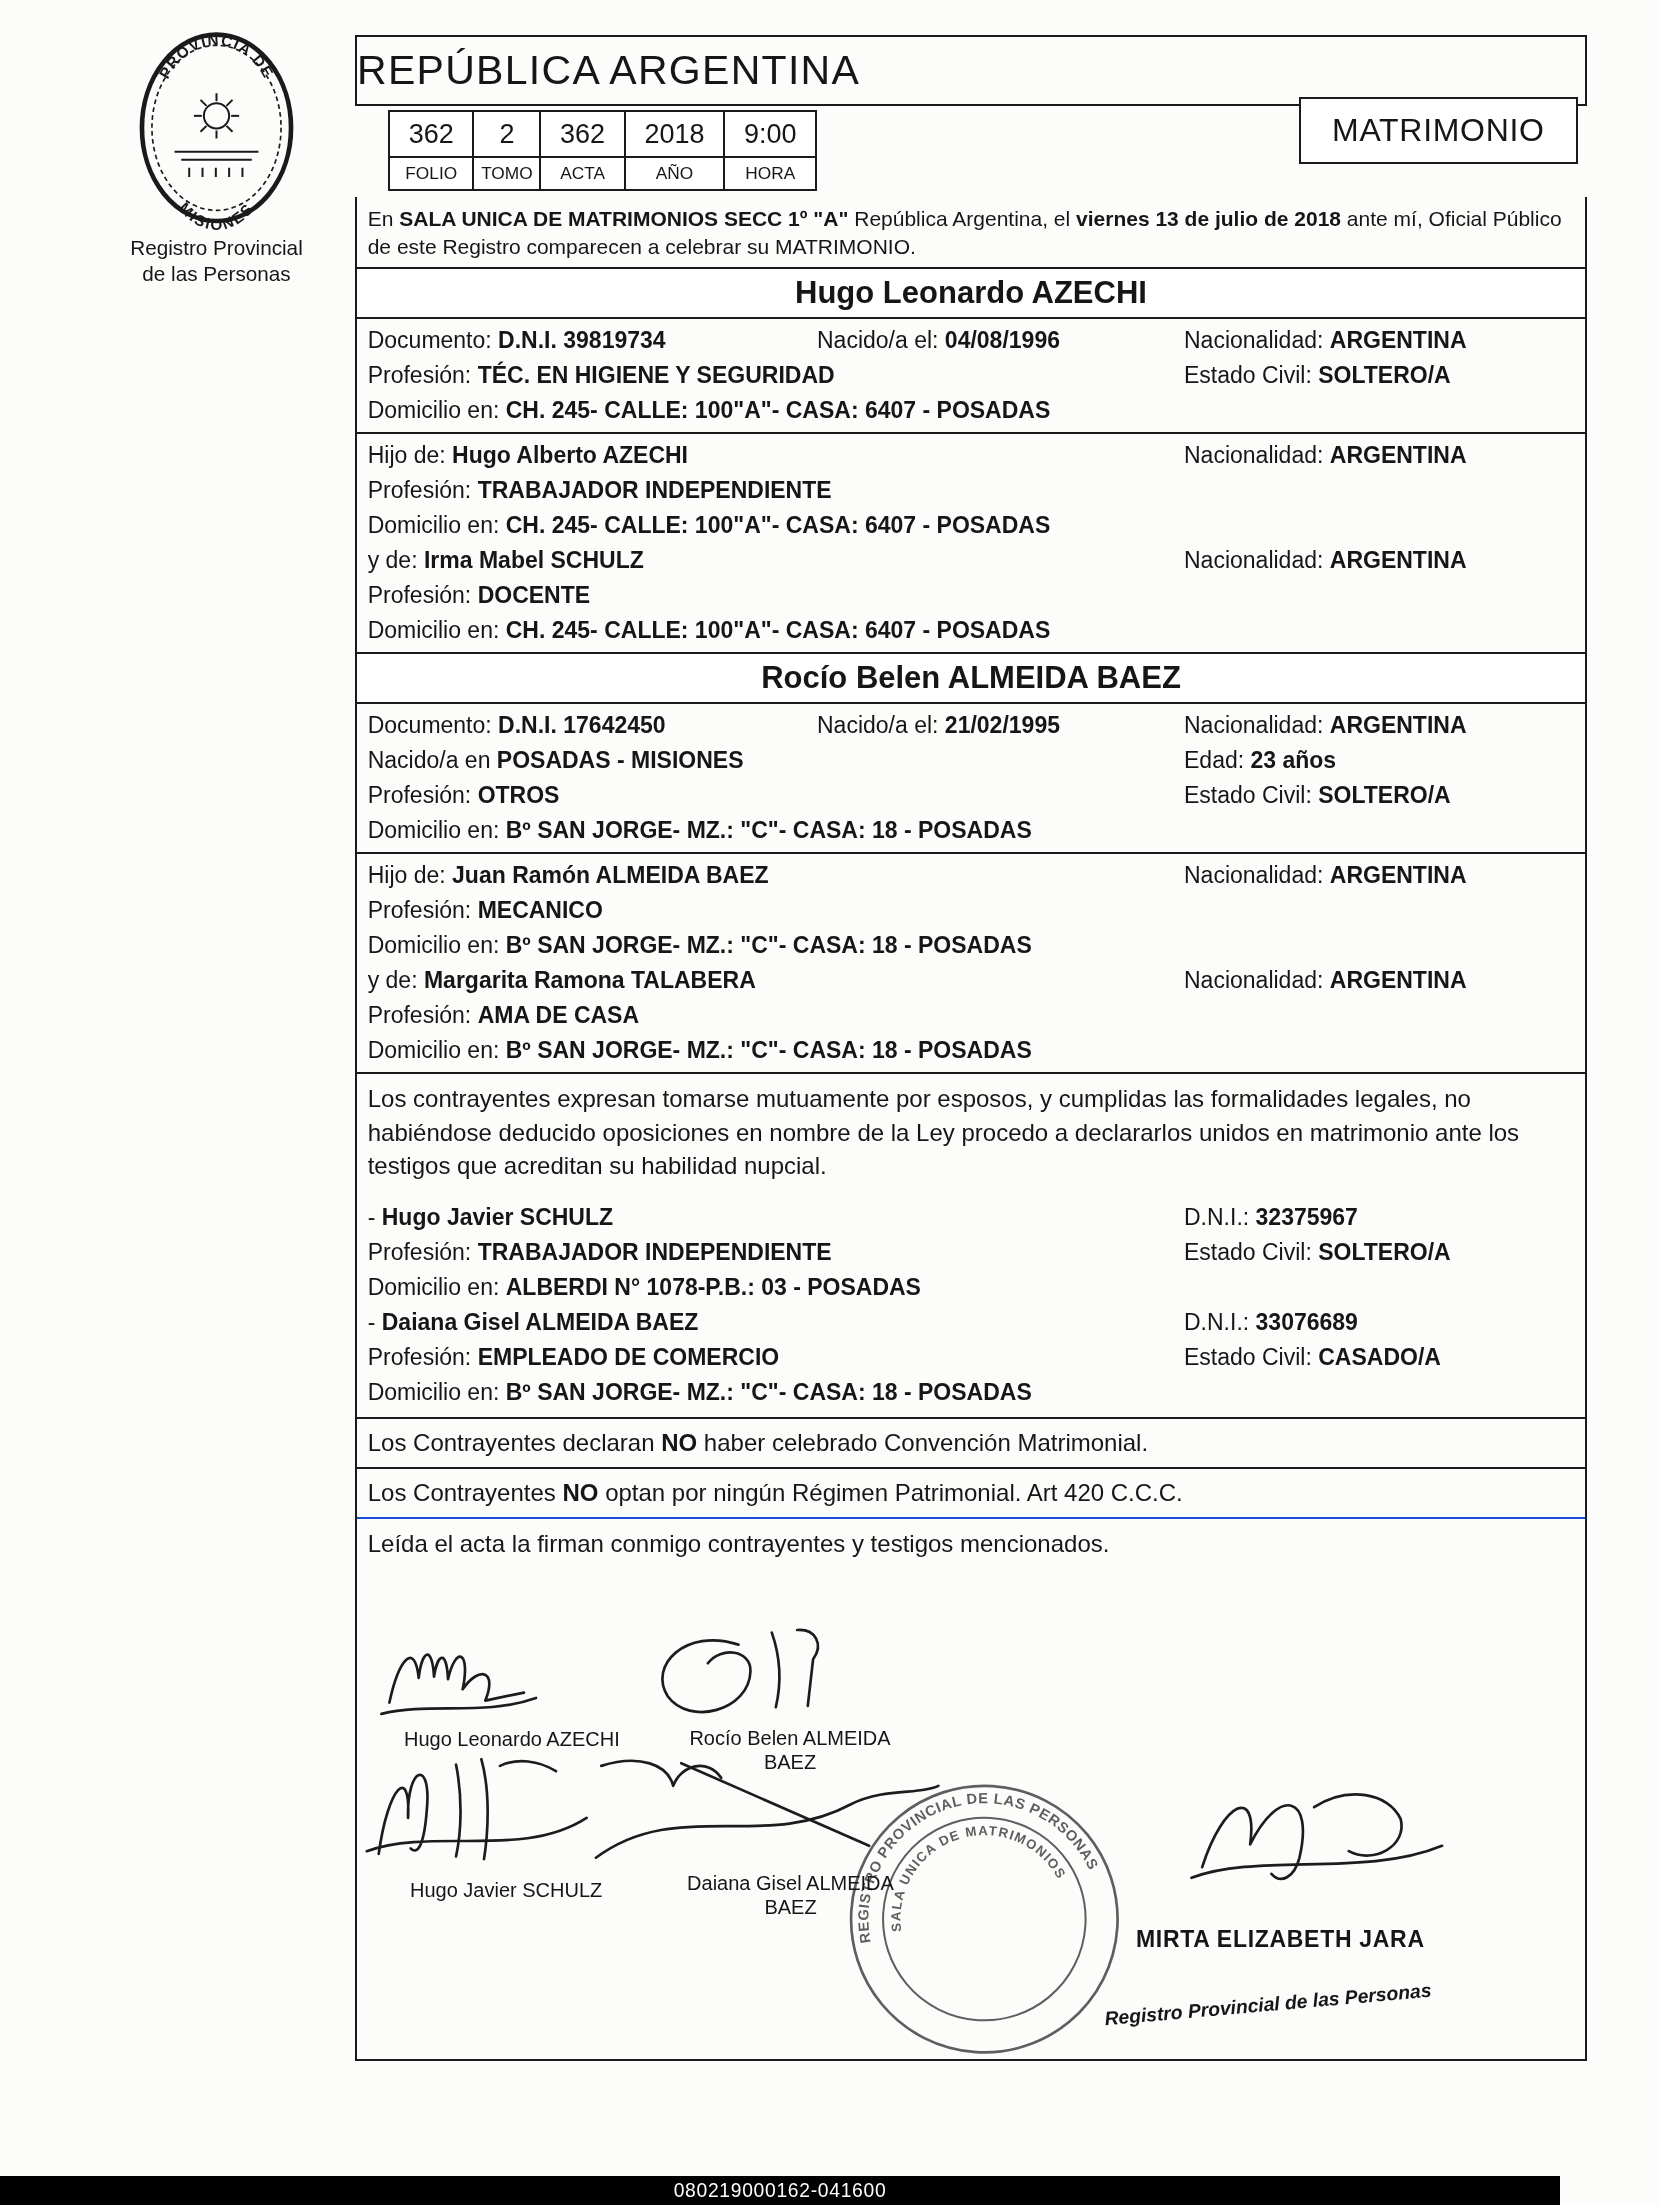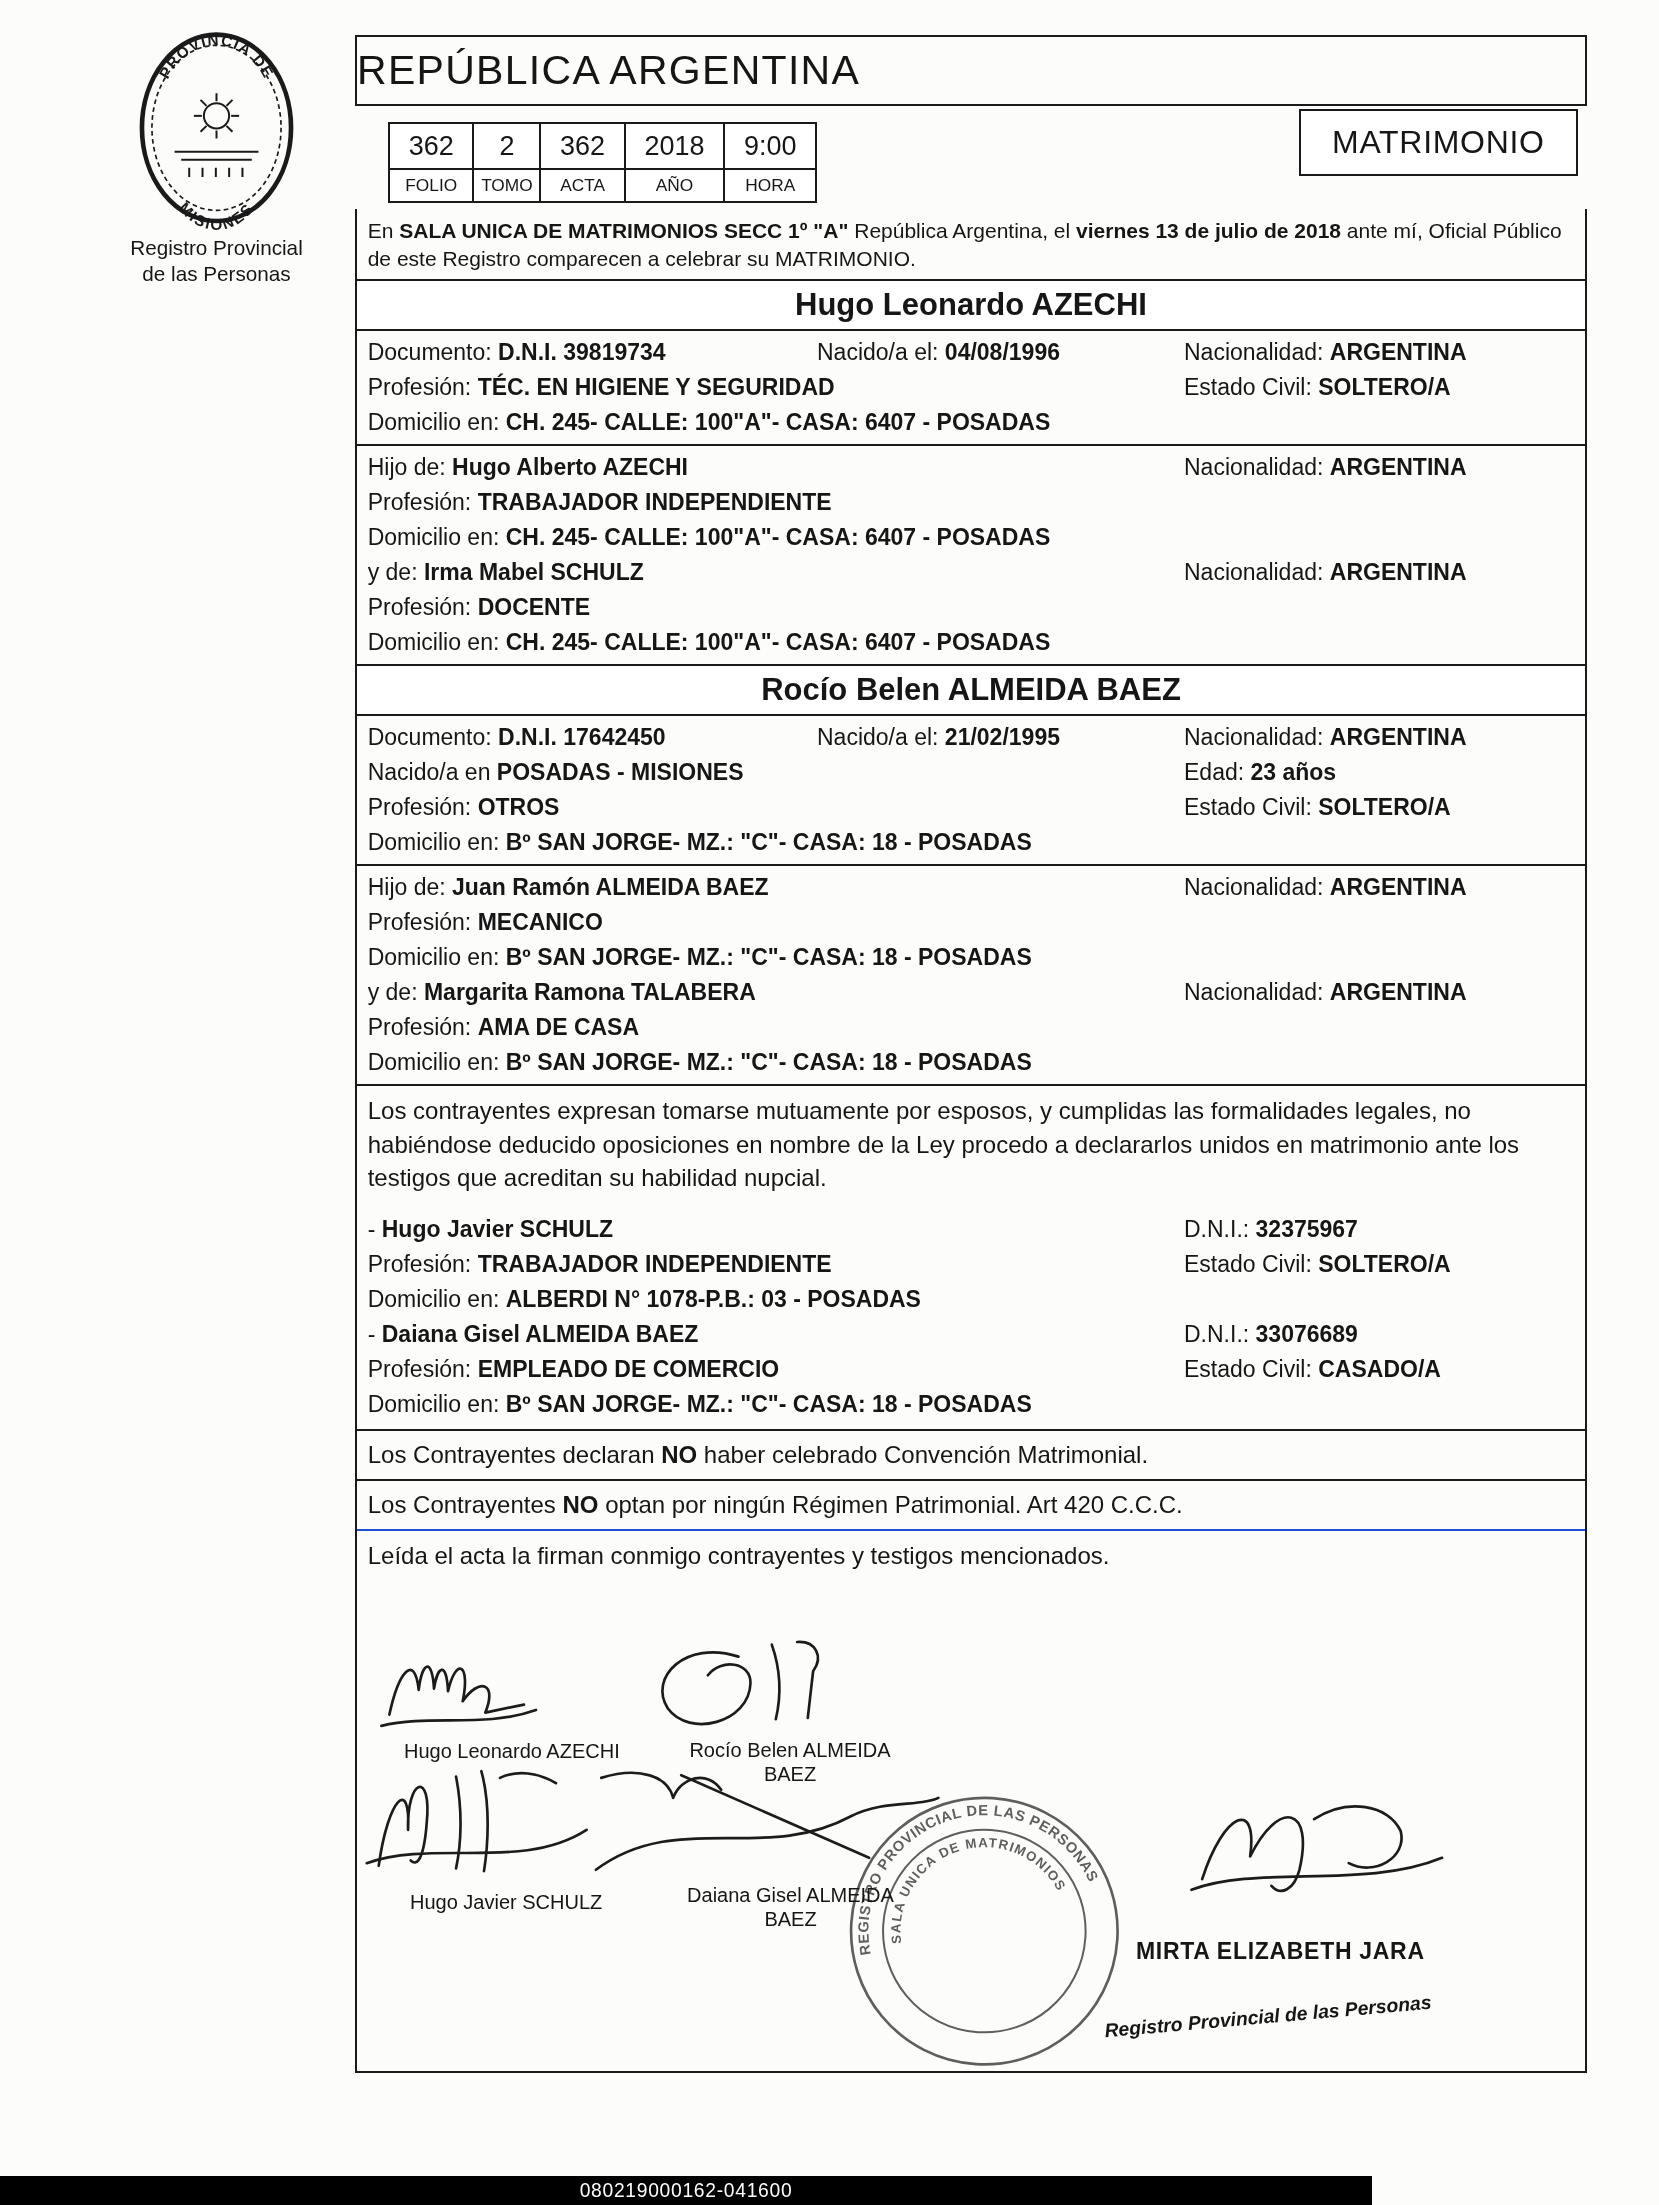--- a/index.html
+++ b/index.html
@@ -9,21 +9,21 @@
     font-family:"Liberation Sans", sans-serif;
   }
   
   .emblem{position:absolute;left:133px;top:28px}
   .emblem-caption{position:absolute;left:93px;top:235px;width:247px;text-align:center;
     font-size:20.7px;line-height:1.25}
   
   .doc{position:absolute;left:355px;top:35px;width:1232px}
   .title-box{border:2.7px solid #1a1a1a;height:67px;display:flex;align-items:center;
     justify-content:flex-start;font-size:41px;letter-spacing:1.3px}
-  .head-row{position:relative;height:84px;margin-top:12px}
+  .head-row{position:relative;height:84px;margin-top:0}
   .regtable{position:absolute;left:33px;top:4px;display:flex;border:2px solid #1a1a1a;background:#fff}
   .regcol{display:flex;flex-direction:column;border-right:2px solid #1a1a1a}
   .regcol:last-child{border-right:none}
   .regval{padding:6.7px 18.7px;font-size:27px;text-align:center;border-bottom:2px solid #1a1a1a}
   .reghdr{padding:4.7px 6.7px;font-size:17.3px;text-align:center}
   .act-box{position:absolute;right:9.3px;top:-9.3px;border:2.7px solid #1a1a1a;
     padding:13.3px 31px;font-size:32px;letter-spacing:0.7px;background:#fff}
   .main-box{margin-top:6.7px;border-left:2px solid #1a1a1a;border-right:2px solid #1a1a1a;
     border-bottom:2px solid #1a1a1a}
   .intro{padding:8px 10.7px 6.7px;font-size:21px;line-height:1.33}
@@ -38,21 +38,21 @@
   .decl{border-top:2px solid #1a1a1a;padding:8px 10.7px;font-size:24px;line-height:1.4}
   .witnesses{padding:9.3px 0 6.7px}
   .statement{border-top:2px solid #1a1a1a;padding:10px 10.7px;font-size:24px}
   .closing{border-top:2px solid #1d4ed8;padding:11.3px 10.7px 8px;font-size:24px}
   .sig-area{position:relative;height:493px;overflow:hidden}
   .sig-svg{position:absolute;left:0;top:0}
   .sig-label{position:absolute;font-size:20px;line-height:1.2}
   .sig-label.centered{text-align:center}
   .officer-name{position:absolute;font-size:23px;font-weight:bold;letter-spacing:0.7px}
   .officer-sub{position:absolute;font-size:19.3px;font-weight:bold;font-style:italic;transform:rotate(-5deg)}
-  .scan-footer{position:absolute;left:0;bottom:0;width:1372px;height:29px;background:#000;
+  .scan-footer{position:absolute;left:0;bottom:0;width:1560px;height:29px;background:#000;
     color:#fff;display:flex;align-items:center;justify-content:center;
     font-size:19.3px;letter-spacing:0.7px}
 </style>
 </head>
 <body>
 
 <svg class="emblem" width="167" height="203" viewBox="0 0 250 305">
   <ellipse cx="125" cy="150" rx="112" ry="140" fill="none" stroke="#1a1a1a" stroke-width="7"></ellipse>
   <ellipse cx="125" cy="150" rx="97" ry="124" fill="none" stroke="#1a1a1a" stroke-width="2.5" stroke-dasharray="7 5"></ellipse>
   <path id="sealTop" d="M 40,172 A 88 116 0 1 1 210,172" fill="none"></path>

